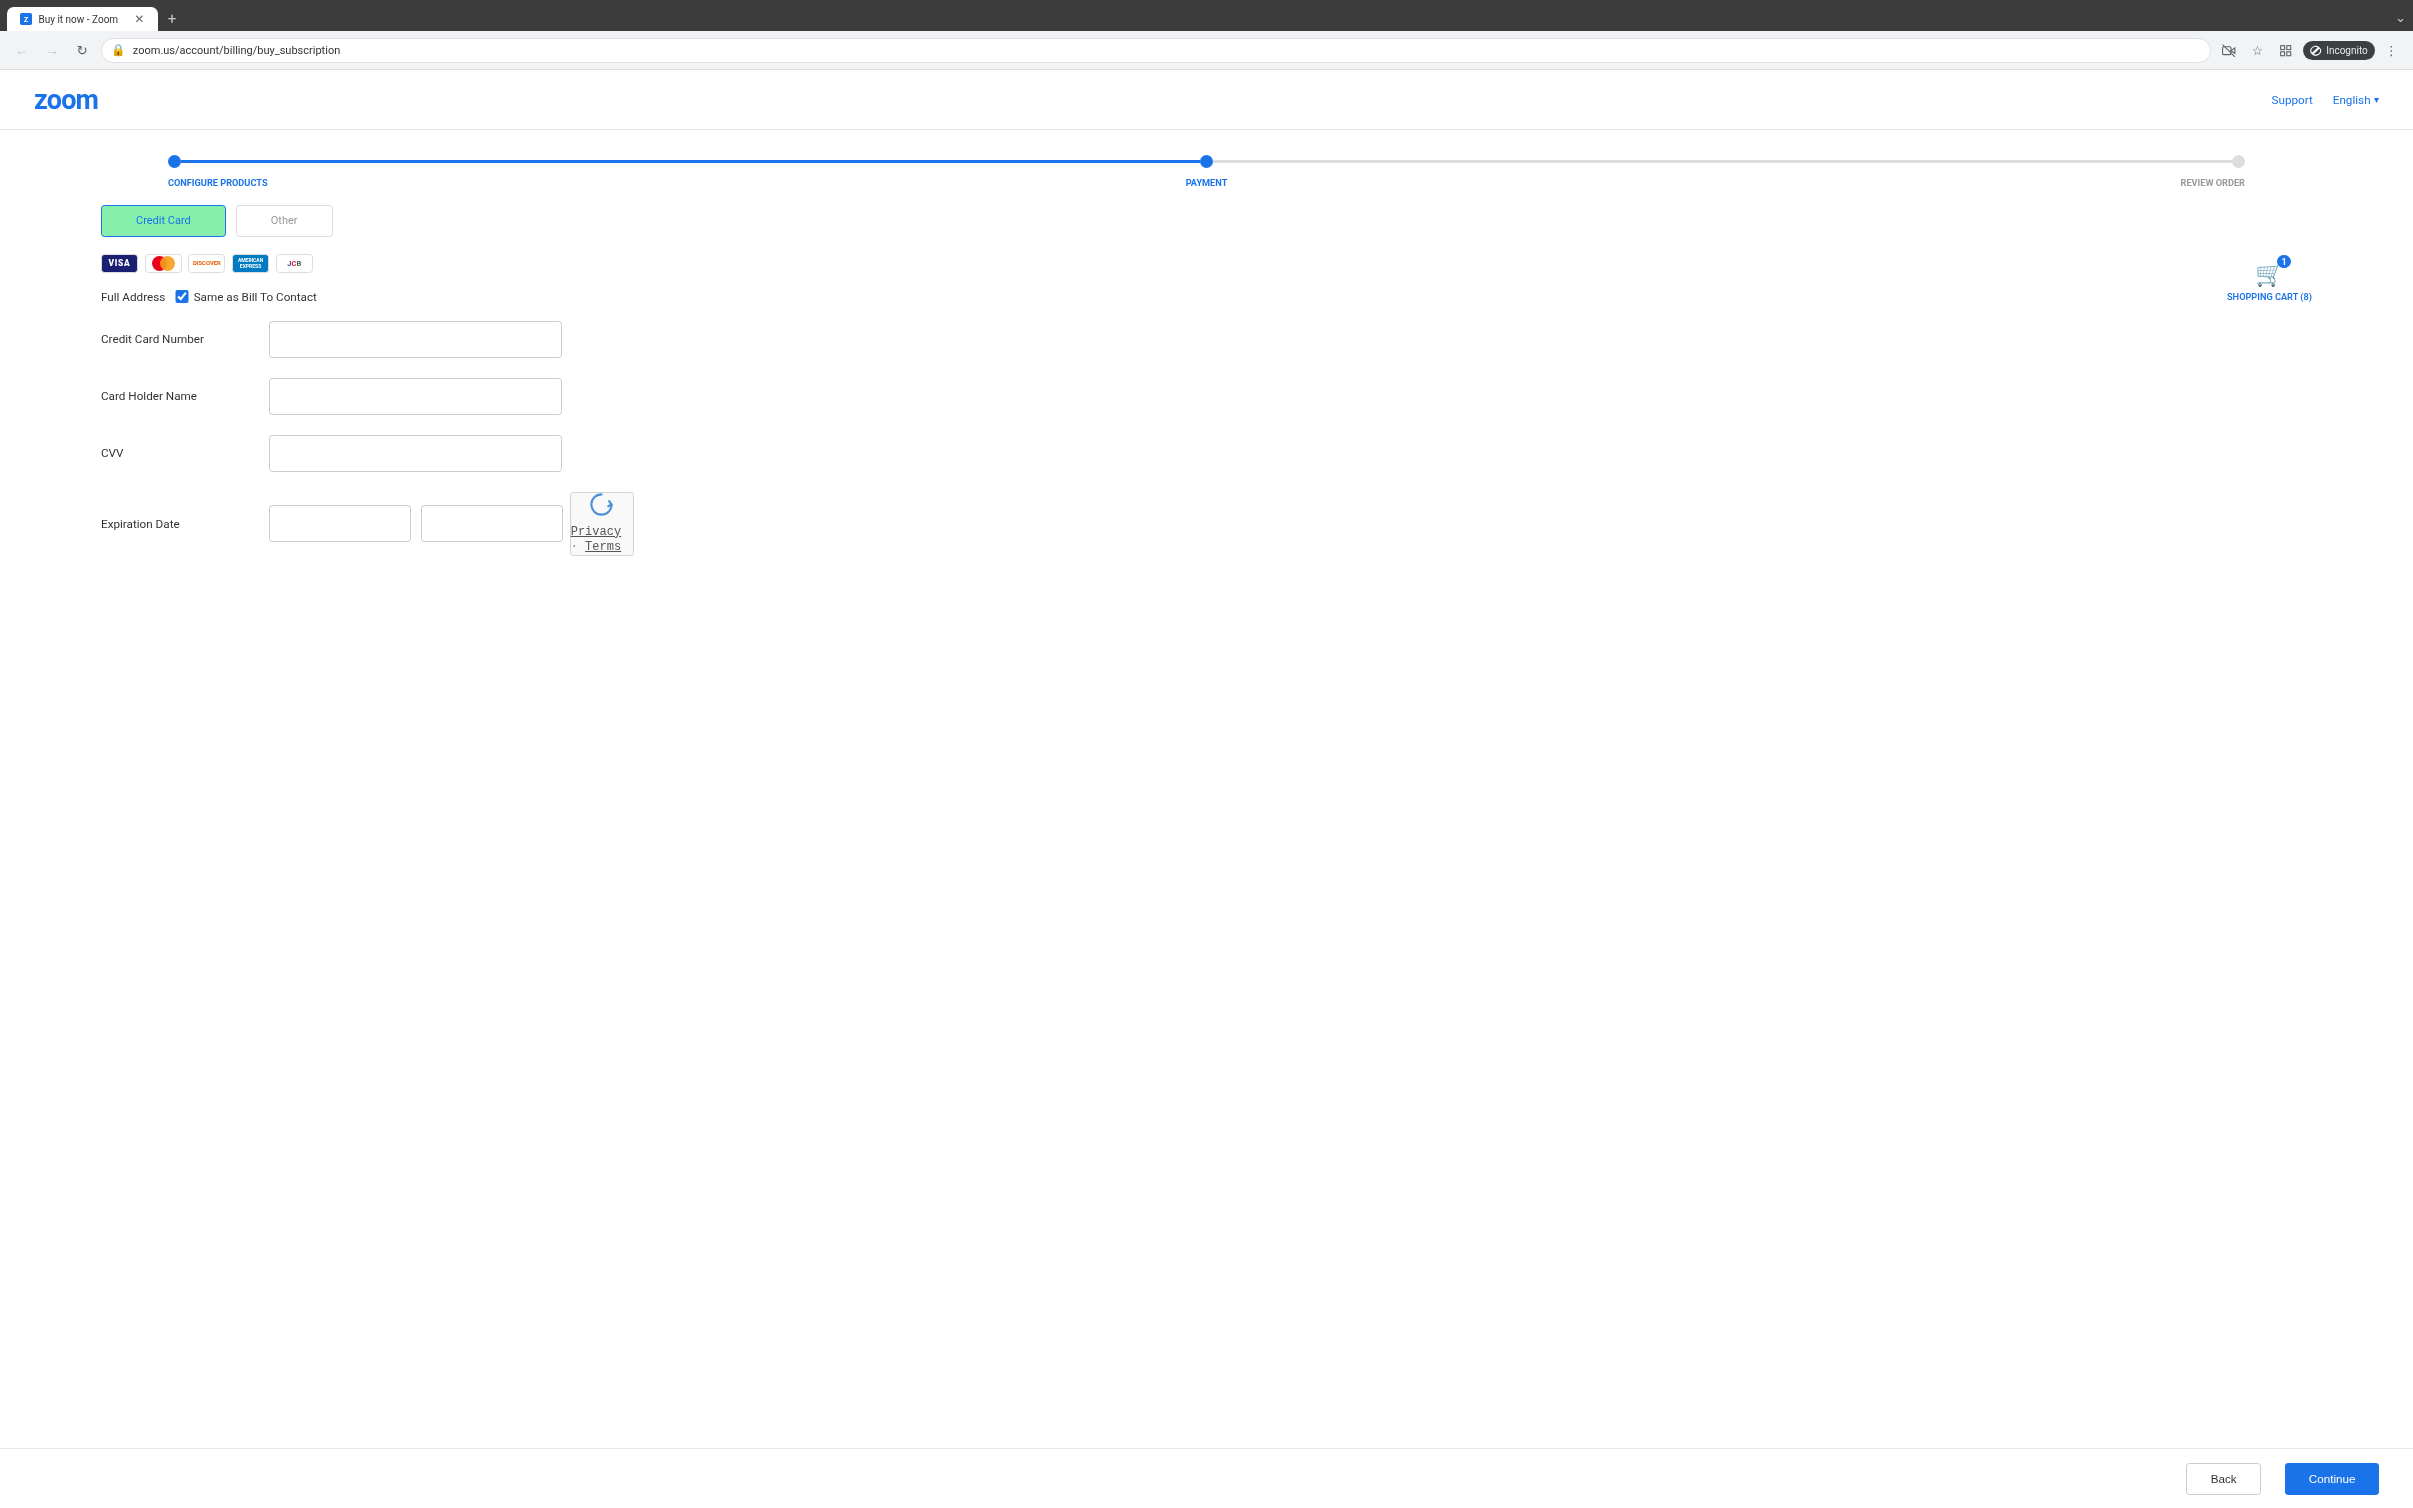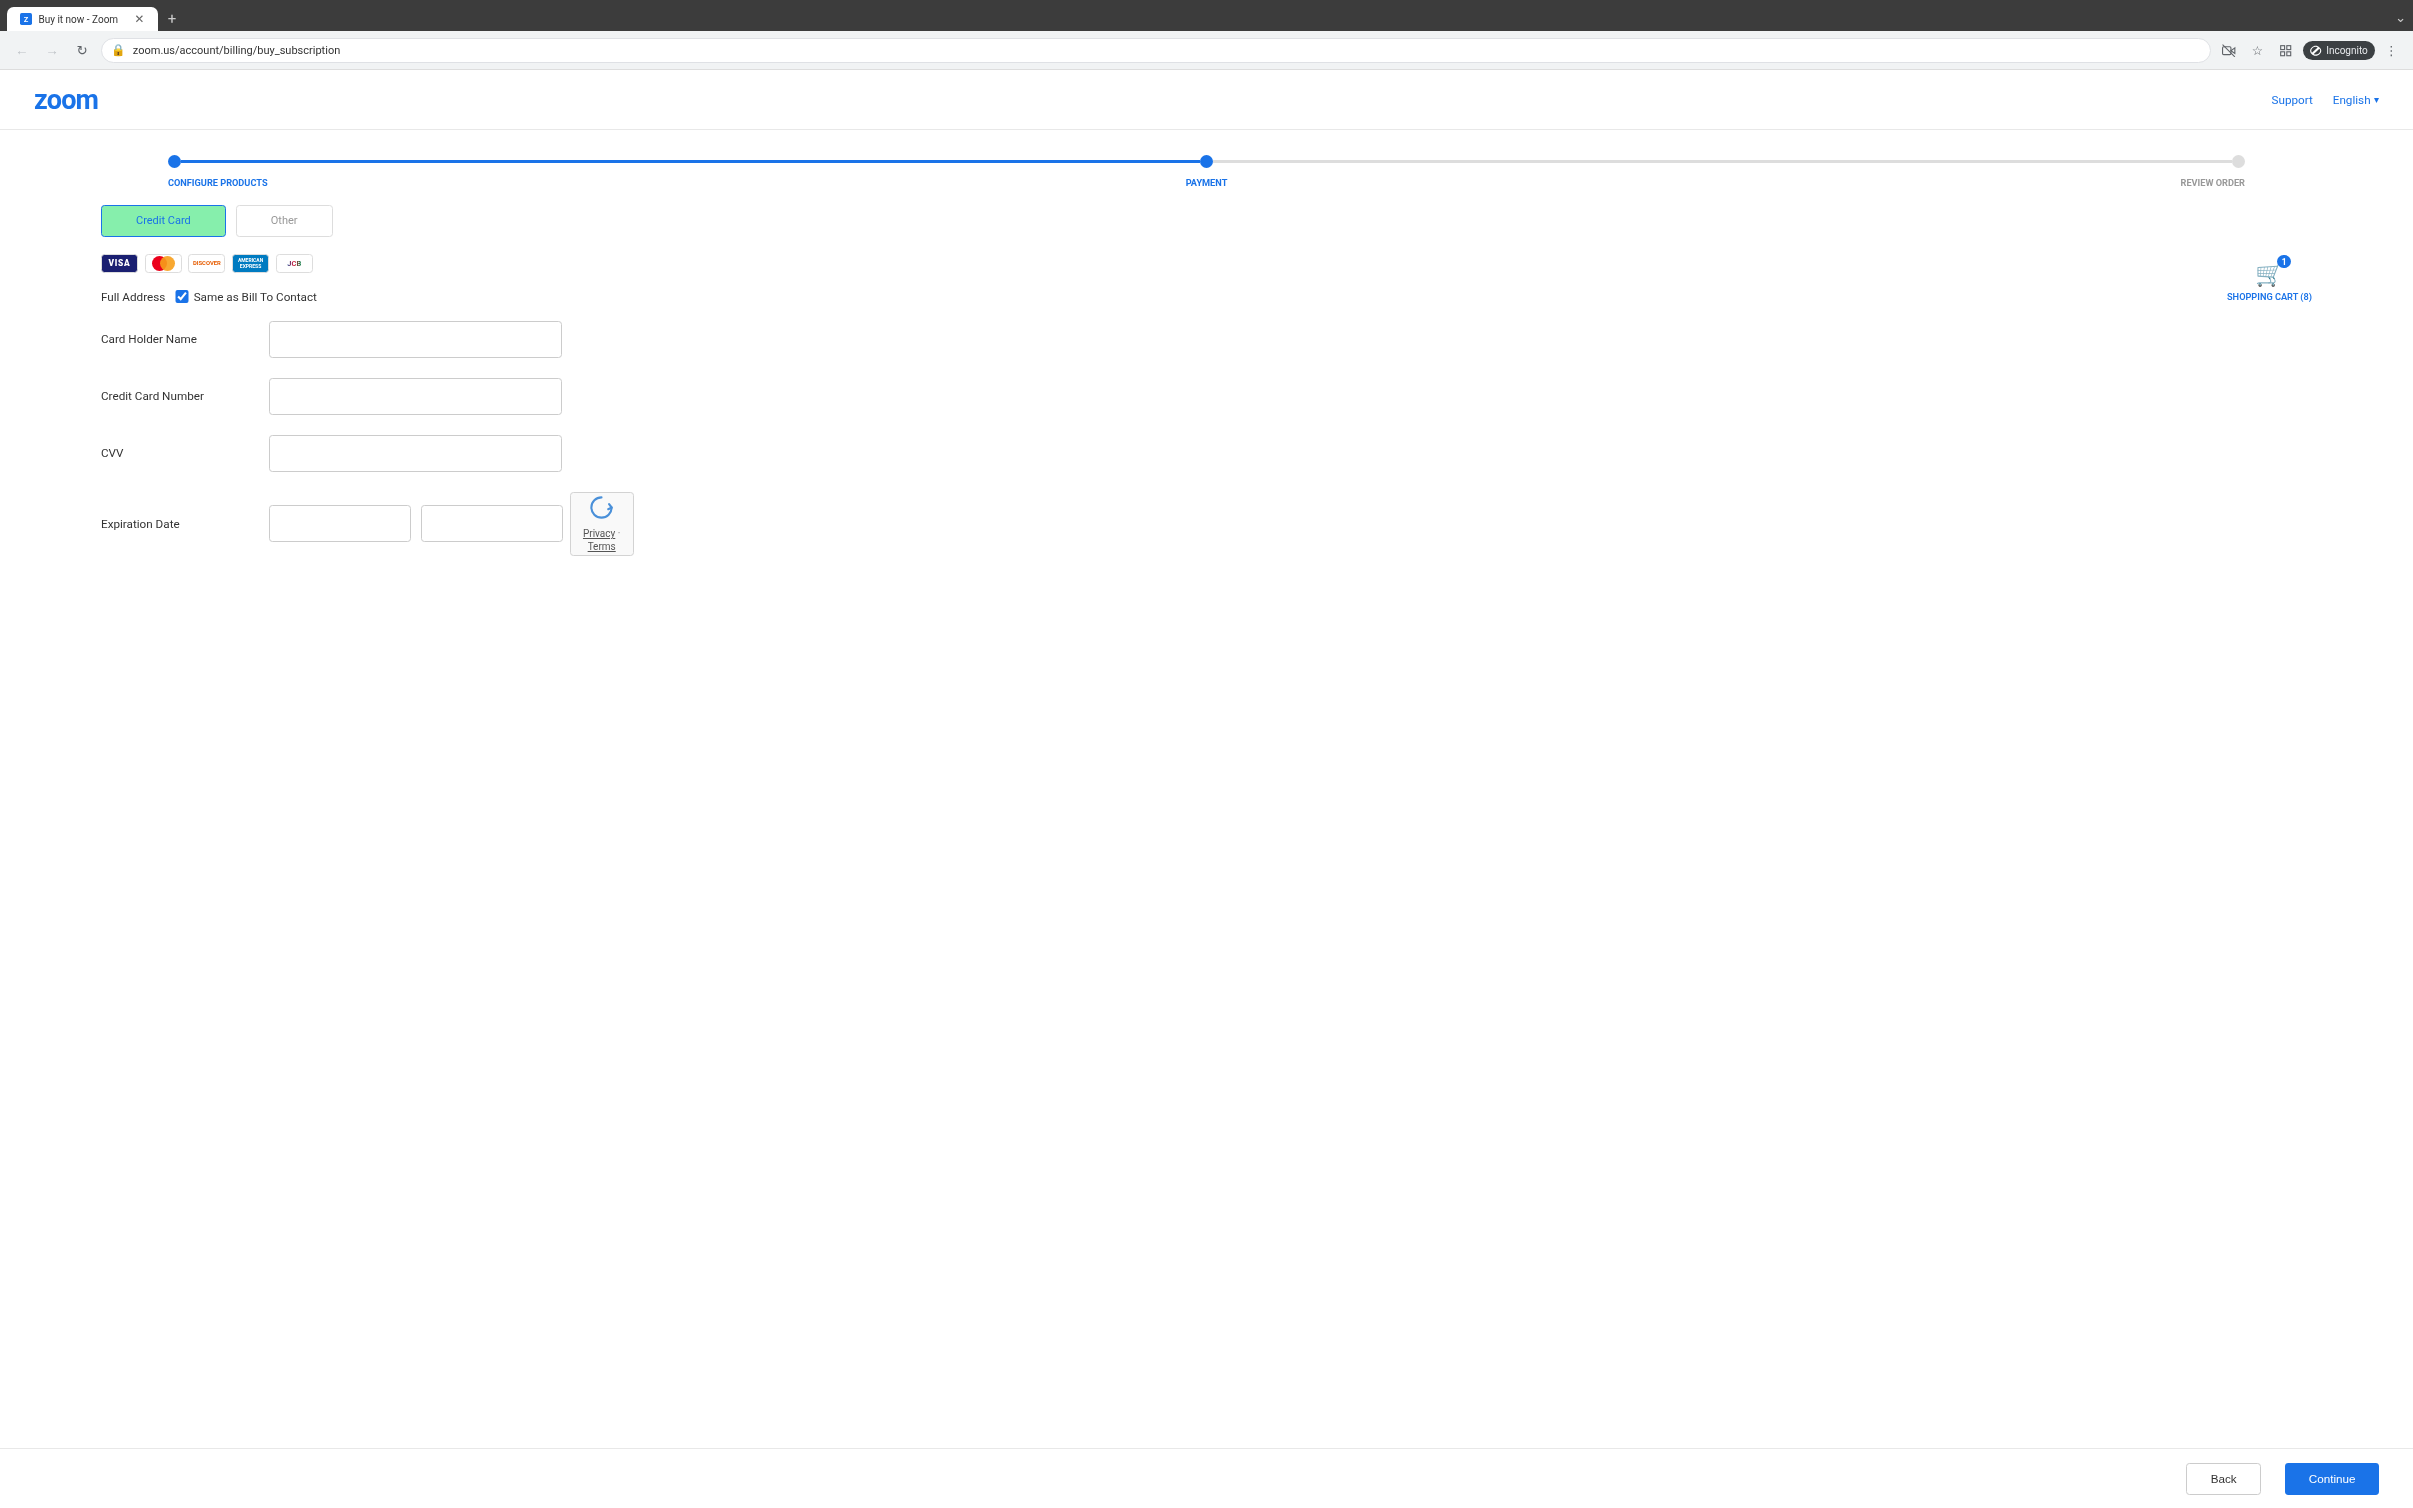--- a/index.html
+++ b/index.html
@@ -240,26 +240,26 @@
       <span class="address-label">Full Address</span>
       <div class="checkbox-wrapper">
         <input type="checkbox" checked="" style="">
         <span class="checkbox-label">Same as Bill To Contact</span>
       </div>
     </div>
 
     <div class="form-section">
 
       <div class="form-row">
+        <label class="form-label">Credit Card Number</label>
+        <input type="text" class="form-input" style="">
+      </div>
+
+      <div class="form-row">
         <label class="form-label">Card Holder Name</label>
-        <input type="text" class="form-input" style="">
-      </div>
-
-      <div class="form-row">
-        <label class="form-label">Credit Card Number</label>
         <input type="text" class="form-input" style="">
       </div>
 
       <div class="form-row">
         <label class="form-label">CVV</label>
         <input type="text" class="form-input" style="">
       </div>
 
       <div class="form-row" style="align-items: center;">
         <label class="form-label">Expiration Date</label>
@@ -270,21 +270,21 @@
           </div>
 
           <div class="recaptcha-widget" style="margin-left: 6.7px;">
             <div style="font-size: 22px; color: #4a90d9;">
               
               <svg width="27" height="27" viewBox="0 0 64 64">
                 <path d="M32 8C18.7 8 8 18.7 8 32s10.7 24 24 24 24-10.7 24-24" fill="none" stroke="#4a90d9" stroke-width="5" stroke-linecap="round"></path>
                 <path d="M56 32 l-6-8 m6 8 l-8 4" fill="none" stroke="#4a90d9" stroke-width="5" stroke-linecap="round"></path>
               </svg>
             </div>
-            <div style="font-size: 10px; color: #888; text-align: center; line-height: 1.3; margin-top: 1.7px;">
+            <div style="font-size: 12px; color: #888; line-height: 1.3; margin-top: 1.7px; font-family: Liberation Mono, monospace;">
               <span style="cursor: pointer; text-decoration: underline; color: #555;">Privacy</span>
               <span> · </span>
               <span style="cursor: pointer; text-decoration: underline; color: #555;">Terms</span>
             </div>
           </div>
         </div>
       </div>
 
     </div>
   </div>

